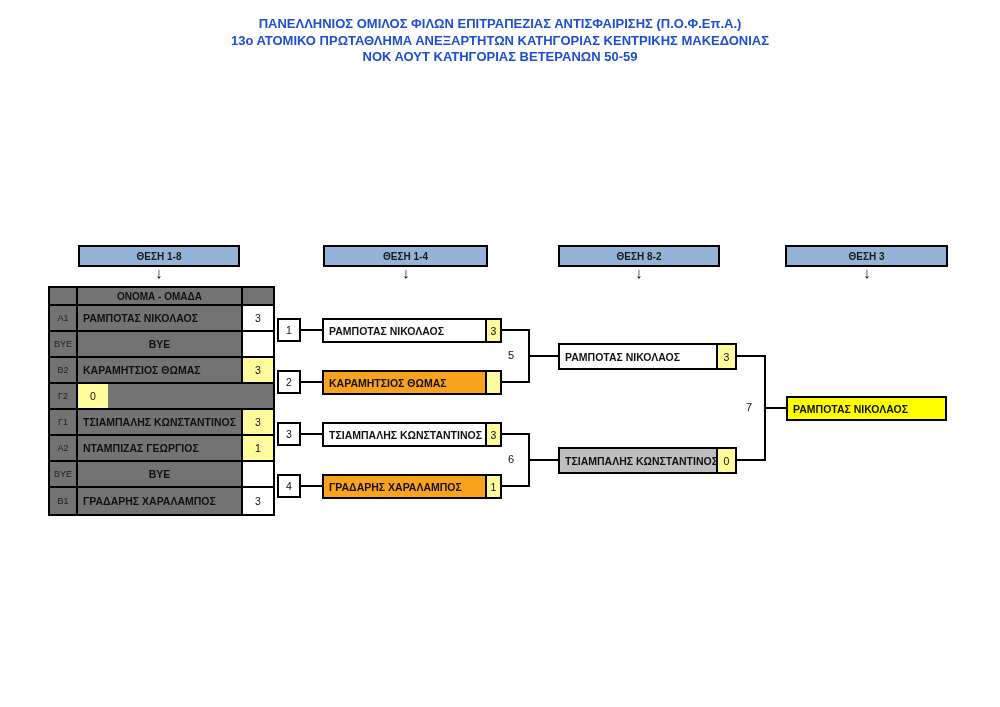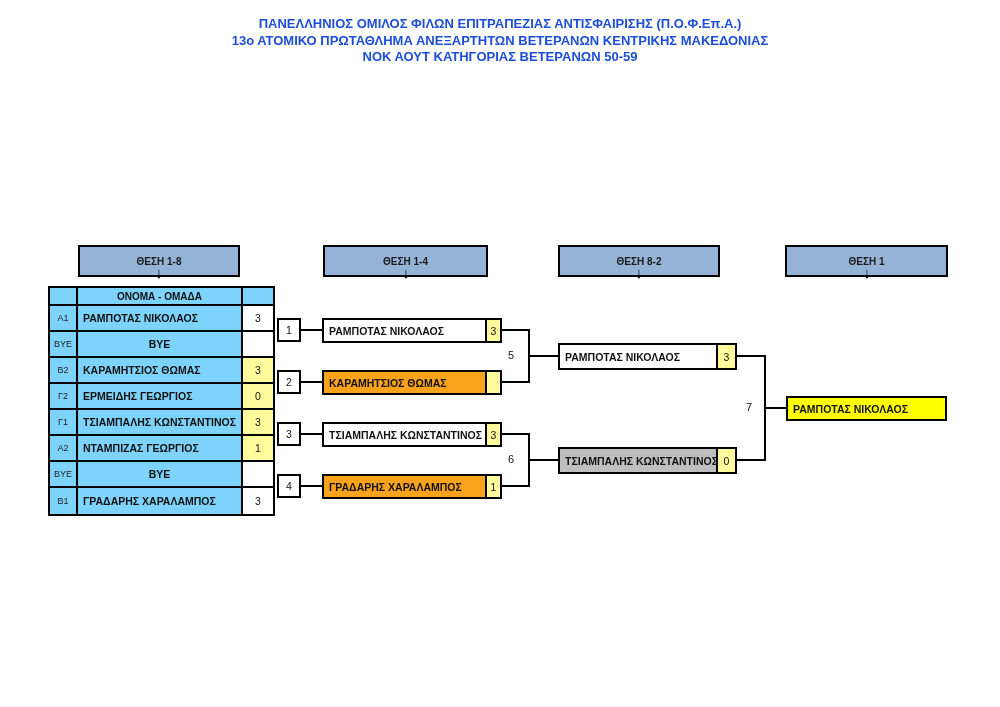--- a/index.html
+++ b/index.html
@@ -5,28 +5,28 @@
   * { margin:0; padding:0; box-sizing:border-box; }
   body { background:#ffffff; }
   .canvas {
     position:relative; width:1000px; height:707px; background:#ffffff;
     font-family:"Liberation Sans", sans-serif; color:#111;
   }
   
   .title { position:absolute; top:16px; left:0; width:100%; text-align:center;
            font-weight:bold; font-size:13px; line-height:16.5px; color:#1d4ed8; }
   
-  .hdr { position:absolute; top:245px; height:32px; background:var(--blue);
+  .hdr { position:absolute; top:245px; height:22px; background:var(--blue);
          border:2px solid #000; display:flex; align-items:center; justify-content:center;
          font-size:10px; font-weight:bold; color:#1a1a1a; }
   .arrow { position:absolute; top:264px; width:24px; text-align:center;
            font-size:15px; font-weight:bold; color:#000; }
   
   .ttable { position:absolute; left:48px; top:286px; width:227px;
-            border:2px solid #000; background:#7dd3fc; }
+            border:2px solid #000; background:#737373; }
   .trow { display:flex; border-bottom:2px solid #000; height:26px; }
   .trow.hrow { height:18px; }
   .trow:last-child { border-bottom:none; }
   .tcell { display:flex; align-items:center; font-size:10.5px; }
   .c-seed { width:28px; border-right:2px solid #000; justify-content:center;
             font-size:9px; color:#222; }
   .c-name { width:165px; border-right:2px solid #000; padding-left:5px;
             font-weight:bold; white-space:nowrap; overflow:hidden; }
   .c-name.center { justify-content:center; padding-left:0; }
   .c-score { width:30px; justify-content:center; font-size:10.5px; }
@@ -55,35 +55,35 @@
   .bg-gray   { background:var(--gray) !important; }
   .bg-white  { background:#ffffff !important; }
 </style>
 </head>
 <body>
 
 <div class="canvas">
 
   <div class="title">
     <div>ΠΑΝΕΛΛΗΝΙΟΣ ΟΜΙΛΟΣ ΦΙΛΩΝ ΕΠΙΤΡΑΠΕΖΙΑΣ ΑΝΤΙΣΦΑΙΡΙΣΗΣ (Π.Ο.Φ.Επ.Α.)</div>
-    <div>13ο ΑΤΟΜΙΚΟ ΠΡΩΤΑΘΛΗΜΑ ΑΝΕΞΑΡΤΗΤΩΝ ΒΕΤΕΡΑΝΩΝ ΚΕΝΤΡΙΚΗΣ ΜΑΚΕΔΟΝΙΑΣ</div>
+    <div>13ο ΑΤΟΜΙΚΟ ΠΡΩΤΑΘΛΗΜΑ ΑΝΕΞΑΡΤΗΤΩΝ ΚΑΤΗΓΟΡΙΑΣ ΚΕΝΤΡΙΚΗΣ ΜΑΚΕΔΟΝΙΑΣ</div>
     <div>ΝΟΚ ΑΟΥΤ ΚΑΤΗΓΟΡΙΑΣ ΒΕΤΕΡΑΝΩΝ 50-59</div>
   </div>
 
   <div class="hdr" style="left:78px;  width:162px;">
       <span>ΘΕΣΗ 1-8</span>
     </div>
   <div class="hdr" style="left:323px; width:165px;">
       <span>ΘΕΣΗ 1-4</span>
     </div>
   <div class="hdr" style="left:558px; width:162px;">
       <span>ΘΕΣΗ 8-2</span>
     </div>
   <div class="hdr" style="left:785px; width:163px;">
-      <span>ΘΕΣΗ 1</span>
+      <span>ΘΕΣΗ 3</span>
     </div>
 
   <div class="arrow" style="left:147px;">↓</div>
   <div class="arrow" style="left:394px;">↓</div>
   <div class="arrow" style="left:627px;">↓</div>
   <div class="arrow" style="left:855px;">↓</div>
 
   <div class="ttable">
     <div class="trow hrow">
       <div class="tcell c-seed"></div>
@@ -100,21 +100,20 @@
       <div class="tcell c-name center">BYE</div>
       <div class="tcell c-score bg-white"></div>
     </div>
     <div class="trow">
       <div class="tcell c-seed">B2</div>
       <div class="tcell c-name">ΚΑΡΑΜΗΤΣΙΟΣ ΘΩΜΑΣ</div>
       <div class="tcell c-score bg-pale">3</div>
     </div>
     <div class="trow">
       <div class="tcell c-seed">Γ2</div>
-      <div class="tcell c-name">ΕΡΜΕΙΔΗΣ ΓΕΩΡΓΙΟΣ</div>
       <div class="tcell c-score bg-pale">0</div>
     </div>
     <div class="trow">
       <div class="tcell c-seed">Γ1</div>
       <div class="tcell c-name">ΤΣΙΑΜΠΑΛΗΣ ΚΩΝΣΤΑΝΤΙΝΟΣ</div>
       <div class="tcell c-score bg-pale">3</div>
     </div>
     <div class="trow">
       <div class="tcell c-seed">A2</div>
       <div class="tcell c-name">ΝΤΑΜΠΙΖΑΣ ΓΕΩΡΓΙΟΣ</div>

